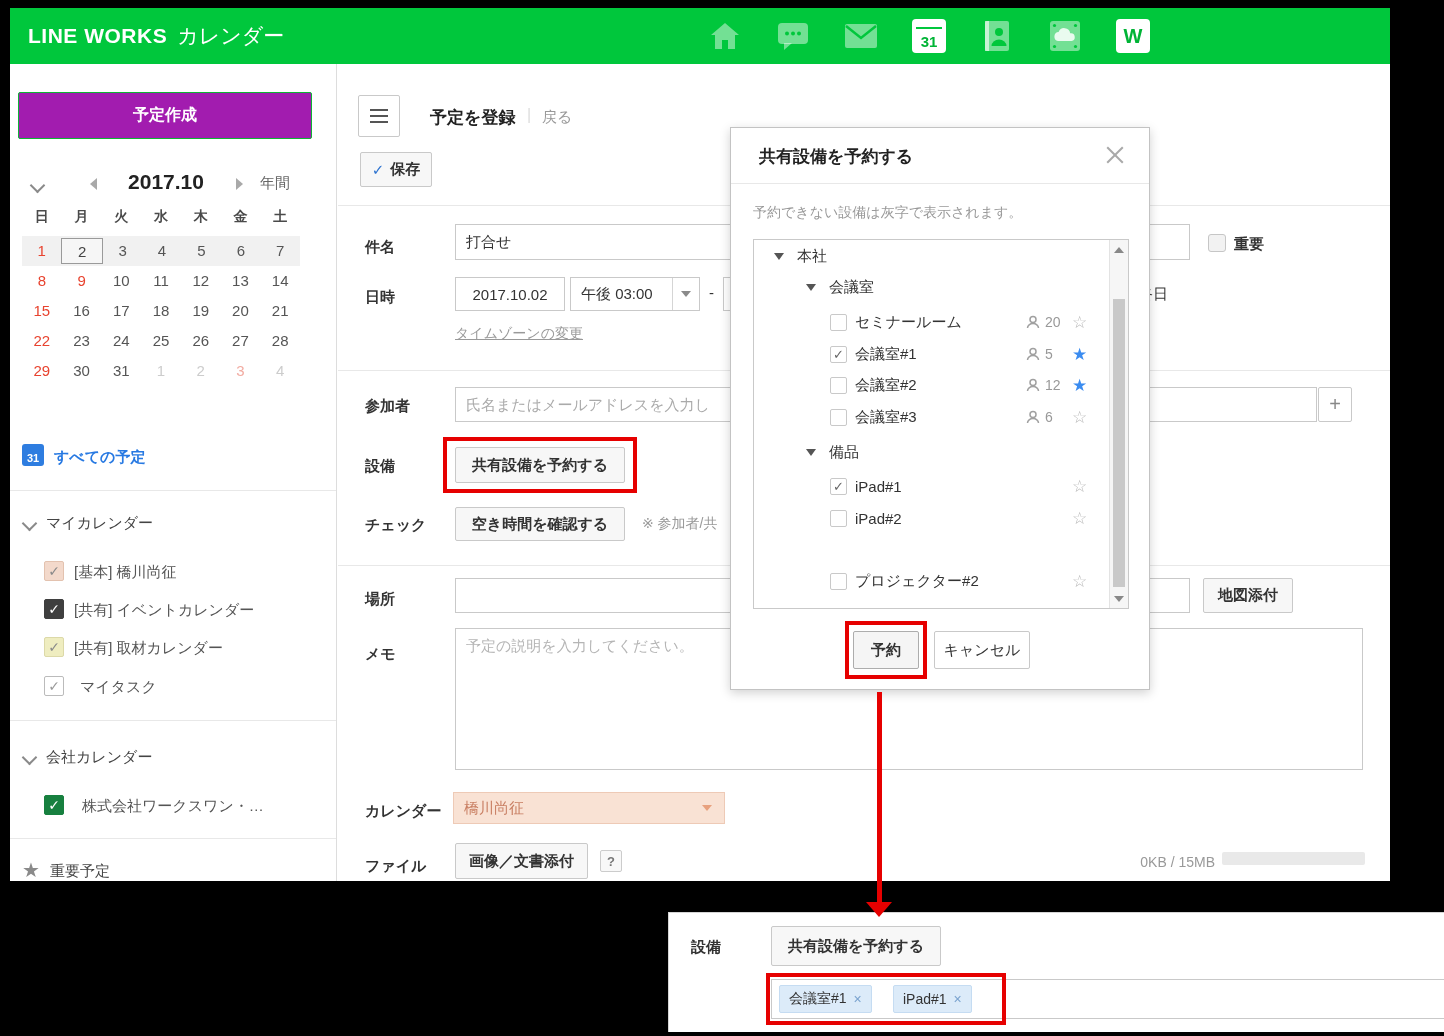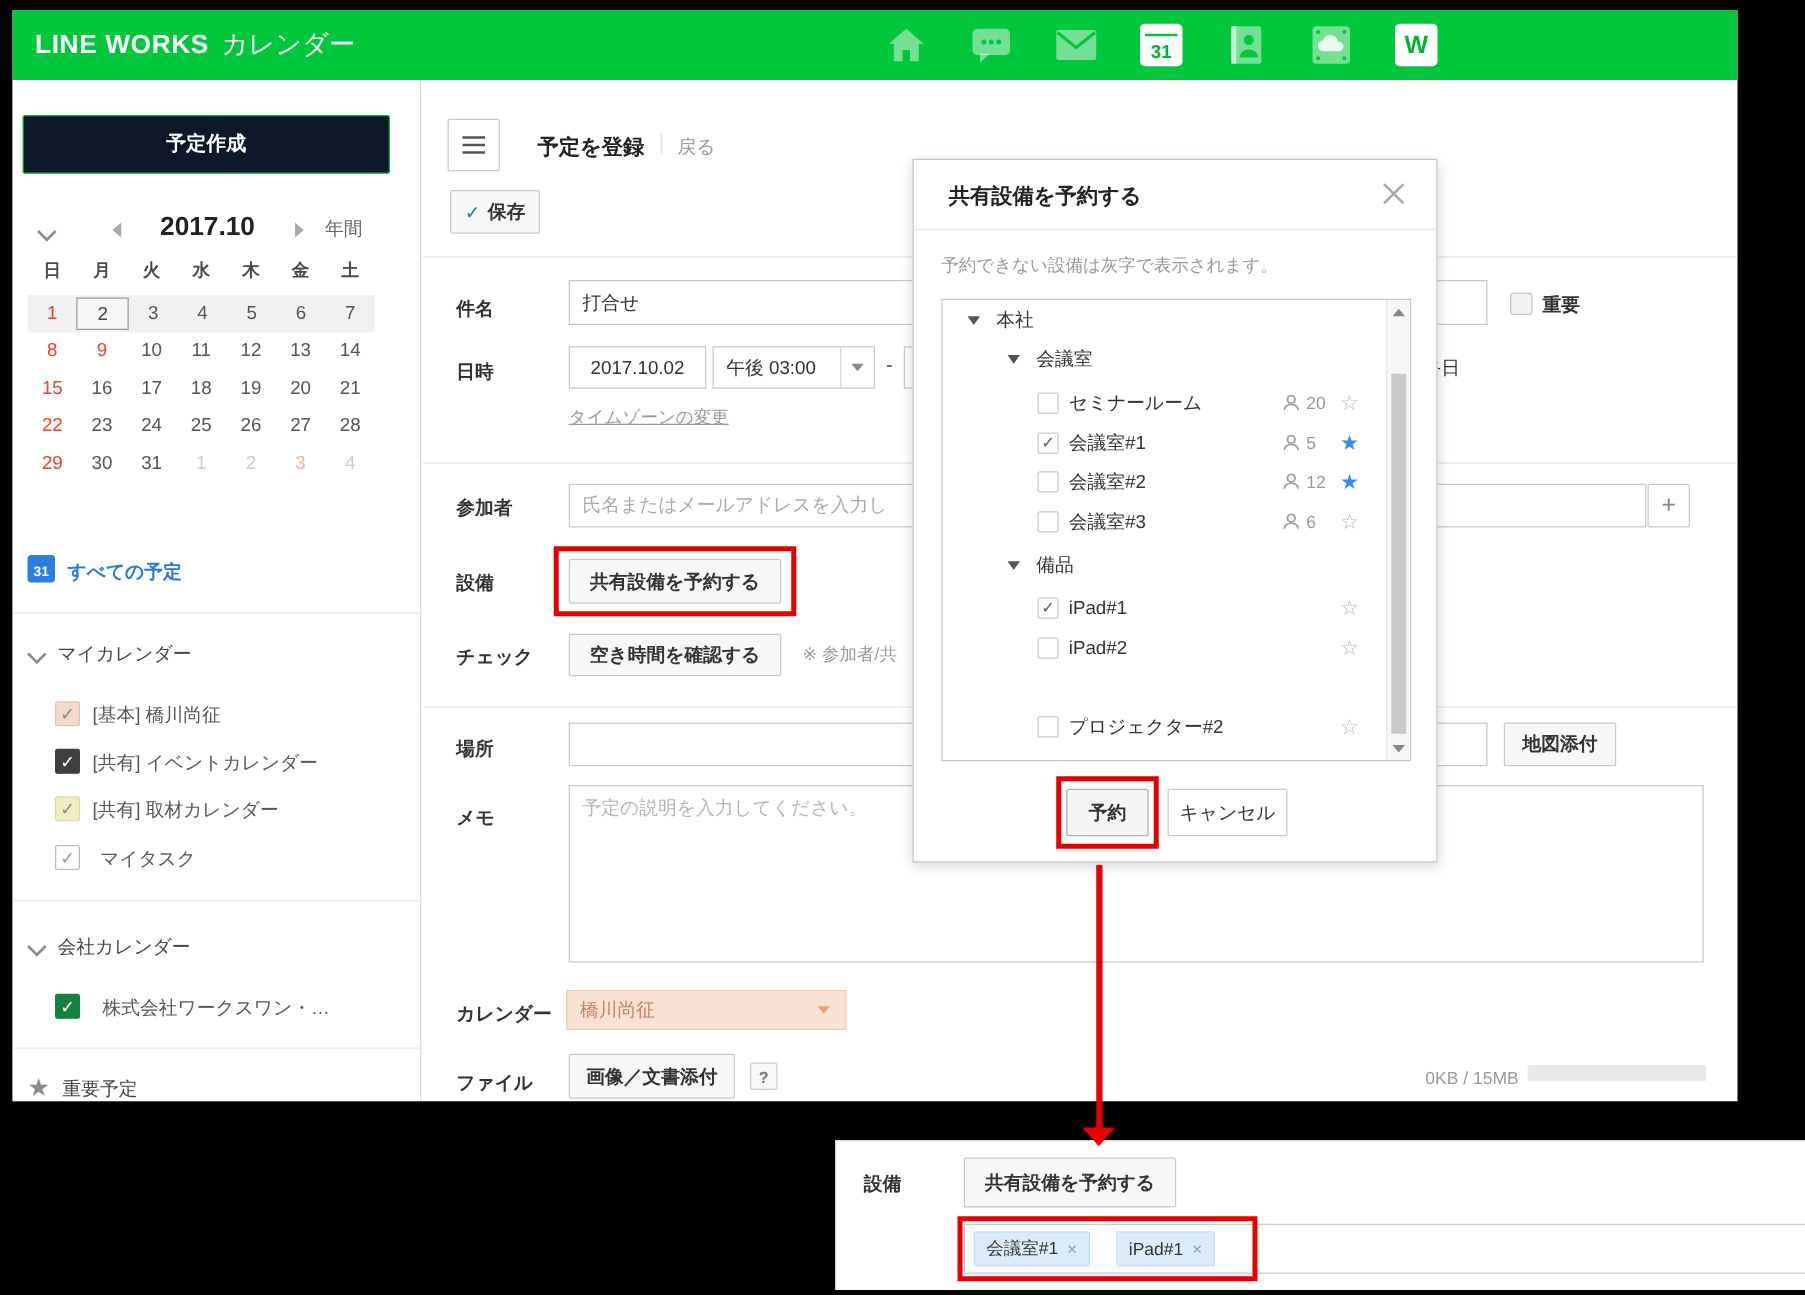--- a/index.html
+++ b/index.html
@@ -16,21 +16,21 @@
   .topbar{left:0;top:0;width:1380px;height:56px;background:#00c73c;}
   .brand{left:18px;top:0;height:56px;line-height:56px;color:#fff;white-space:nowrap;}
   .brand b{font-size:21px;letter-spacing:.5px;}
   .brand span{font-size:21px;font-weight:400;margin-left:10px;}
   .navico{width:40px;height:56px;display:flex;align-items:center;justify-content:center;}
   .wbox{width:34px;height:34px;background:#fff;border-radius:4px;display:flex;align-items:center;justify-content:center;color:#00b436;font-weight:bold;font-size:20px;}
   .calbox{width:34px;height:34px;background:#fff;border-radius:4px;position:relative;display:flex;align-items:flex-end;justify-content:center;color:#00b436;font-weight:bold;font-size:15px;padding-bottom:3px;box-sizing:border-box;}
   .calbox i{position:absolute;left:4px;right:4px;top:8px;height:2px;background:#00c73c;}
   
   .sidebar{left:0;top:56px;width:327px;height:817px;background:#fff;border-right:1px solid #ddd;box-sizing:border-box;}
-  .btn-create{left:8px;top:84px;width:292px;height:45px;background:#0f172a;border:1px solid #0eb335;border-radius:2px;color:#fff;font-weight:bold;font-size:16px;display:flex;align-items:center;justify-content:center;cursor:pointer;}
+  .btn-create{left:8px;top:84px;width:292px;height:45px;background:#a21caf;border:1px solid #0eb335;border-radius:2px;color:#fff;font-weight:bold;font-size:16px;display:flex;align-items:center;justify-content:center;cursor:pointer;}
   .chev{width:9px;height:9px;border-left:2px solid #8a8a8a;border-bottom:2px solid #8a8a8a;transform:rotate(-45deg);}
   .tri-l{width:0;height:0;border-top:6px solid transparent;border-bottom:6px solid transparent;border-right:7px solid #a9a9a9;}
   .tri-r{width:0;height:0;border-top:6px solid transparent;border-bottom:6px solid transparent;border-left:7px solid #a9a9a9;}
   .cal-title{font-size:21px;font-weight:bold;color:#222;}
   .yearview{font-size:15px;color:#666;}
   .dayhdr{left:12px;top:200px;width:278px;display:flex;}
   .dayhdr div{flex:1;text-align:center;font-size:14px;font-weight:600;color:#4a4a4a;}
   .calrow{width:278px;height:30px;display:flex;align-items:center;}
   .cal-cell{flex:1;height:26px;line-height:26px;text-align:center;font-size:15px;color:#555;box-sizing:border-box;}
   .cal-cell[data-type="sun"]{color:#e8432f;}
@@ -308,21 +308,21 @@
   <div class="abs divider" style="left:328px;top:557px;width:1052px;"></div>
 
   <div class="abs flabel" style="left:355px;top:582px;">場所</div>
   <input class="abs tinput" style="left: 445px; top: 570px; width: 735px; height: 35px;">
   <div class="abs btn" style="left:1193px;top:570px;width:90px;height:35px;">地図添付</div>
 
   <div class="abs flabel" style="left:355px;top:637px;">メモ</div>
   <textarea class="abs tinput" style="left: 445px; top: 620px; width: 908px; height: 142px;" placeholder="予定の説明を入力してください。"></textarea>
 
   <div class="abs flabel" style="left:355px;top:794px;">カレンダー</div>
-  <div class="abs calsel" style="left:443px;top:784px;width:224px;height:32px;">
+  <div class="abs calsel" style="left:443px;top:784px;width:272px;height:32px;">
     <span class="cval">橋川尚征</span>
     <span class="carr"></span>
   </div>
 
   <div class="abs flabel" style="left:355px;top:849px;">ファイル</div>
   <div class="abs btn" style="left:445px;top:835px;width:133px;height:36px;">画像／文書添付</div>
   <div class="abs helpbox" style="left:590px;top:842px;">?</div>
   <div class="abs usage" style="left:1095px;top:846px;width:110px;text-align:right;">0KB / 15MB</div>
   <div class="abs progress" style="left:1212px;top:844px;width:143px;height:13px;"></div>
 

